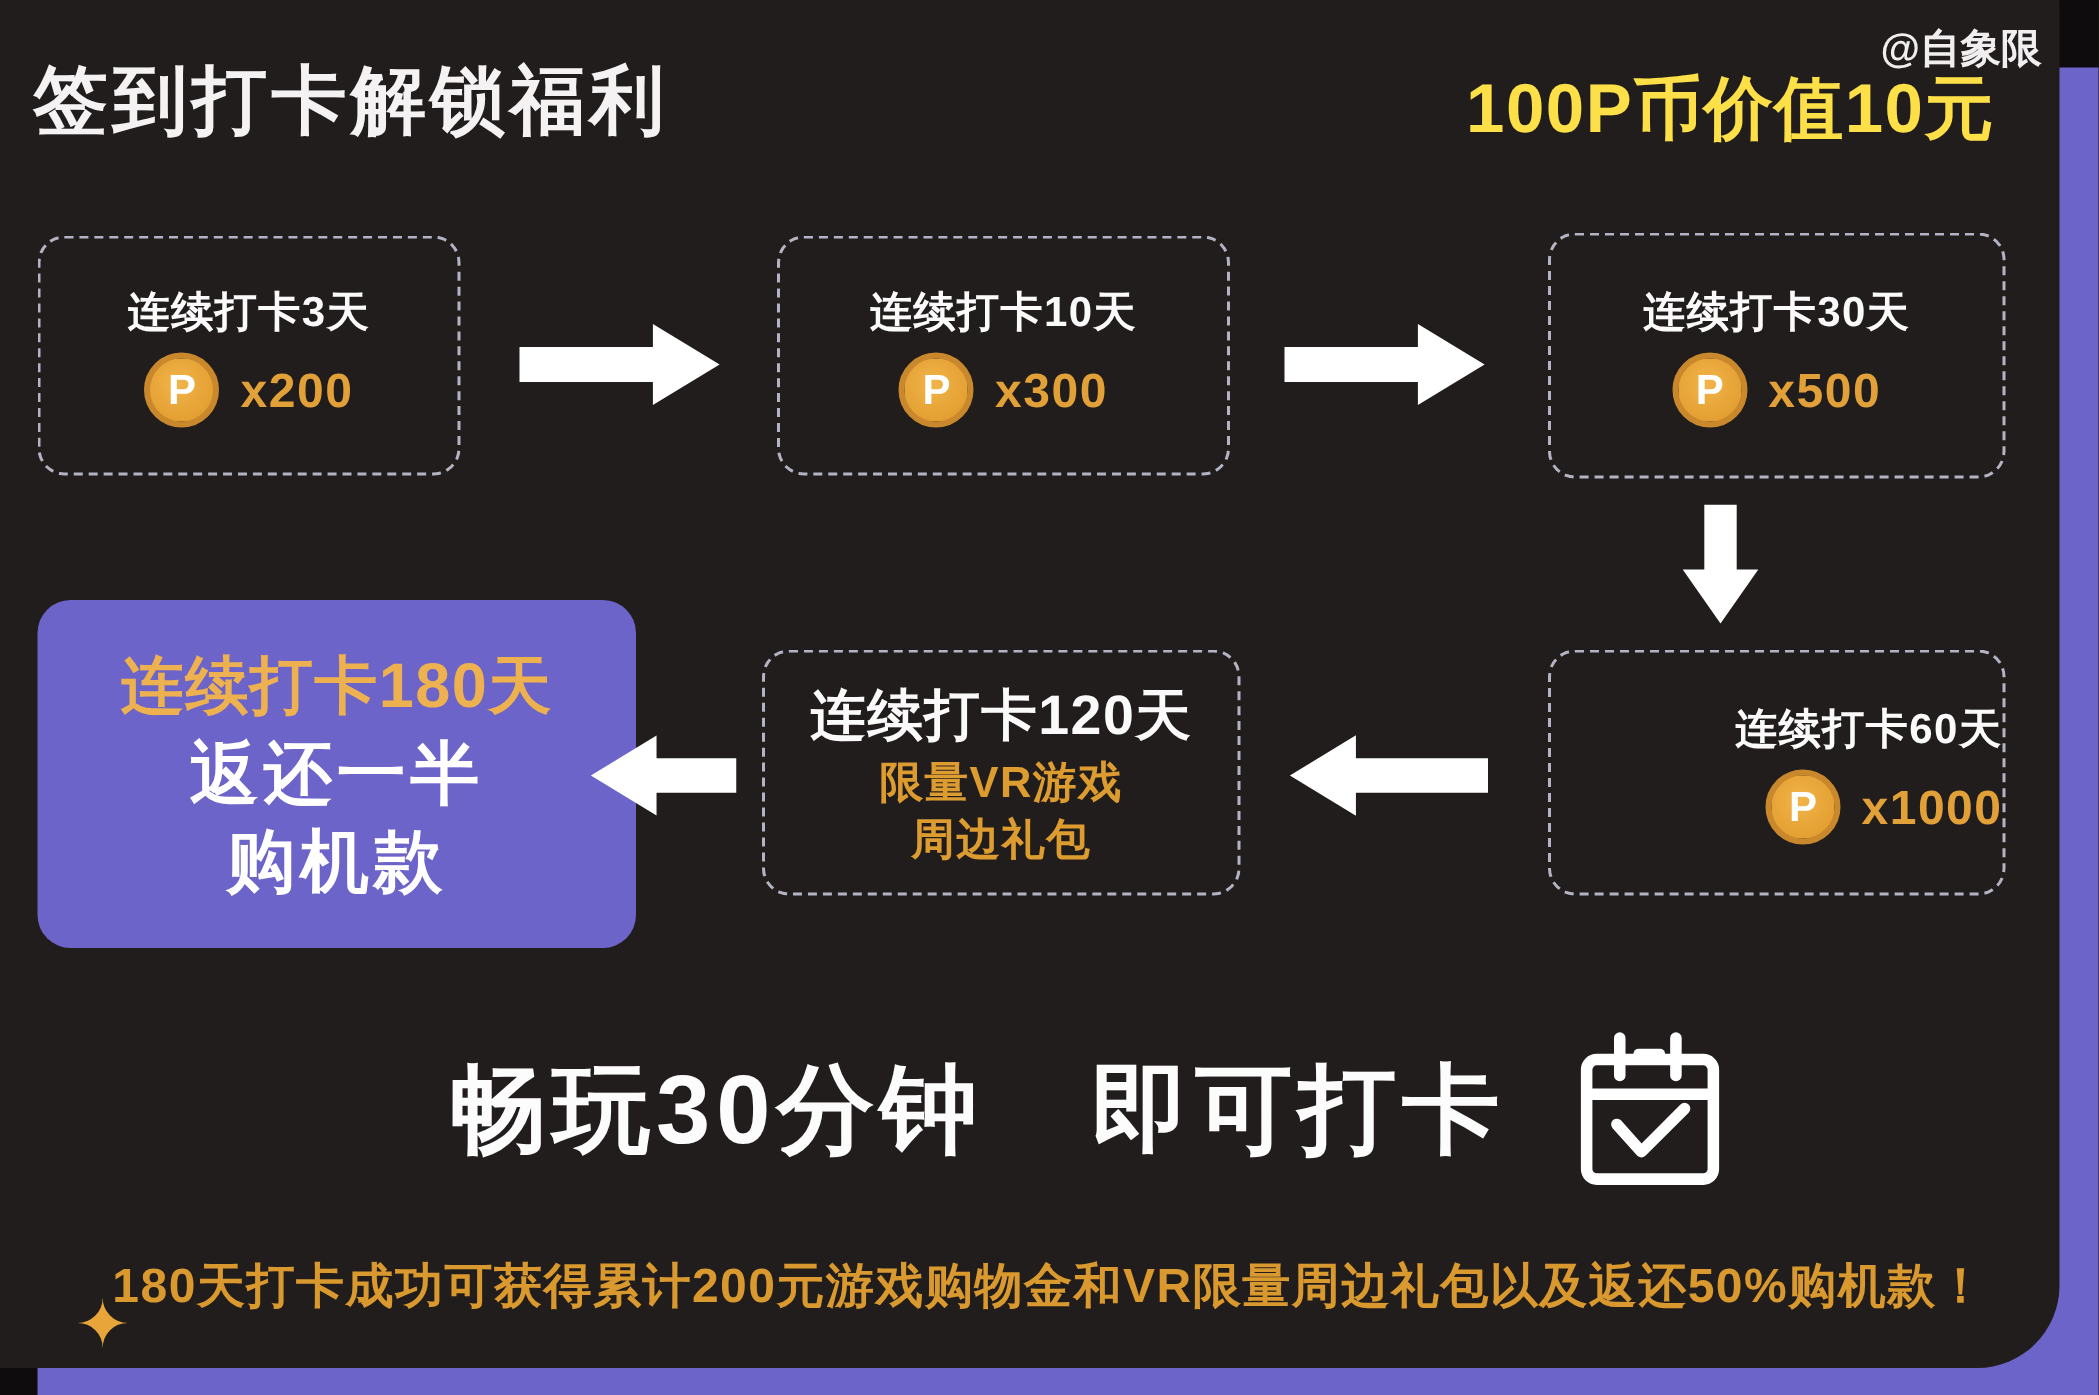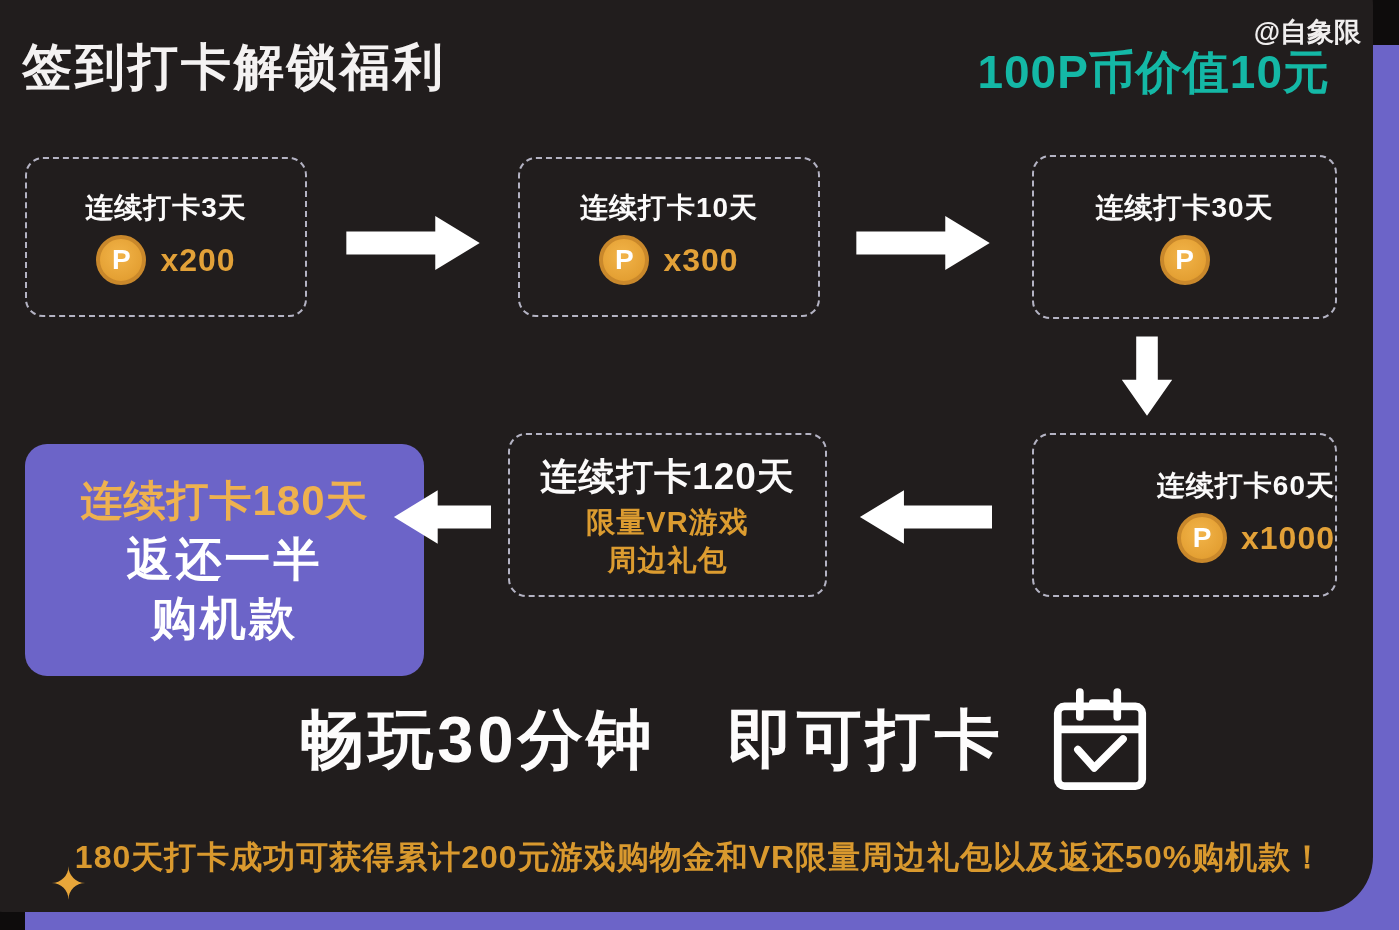--- a/index.html
+++ b/index.html
@@ -21,21 +21,21 @@
     background:#211d1d; border-radius:55px;
   }
   .layer { position:absolute; inset:0; }
 
   .page-title {
     position:absolute; left:22px; top:34px;
     font-size:50px; font-weight:bold; color:#f4f2f2; letter-spacing:3px;
   }
   .value-note {
     position:absolute; right:69px; top:42px;
-    font-size:46px; font-weight:bold; color:#14b8a6; letter-spacing:1px;text-align:center;
+    font-size:46px; font-weight:bold; color:#fde047; letter-spacing:1px;text-align:center;
   }
   .watermark {
     position:absolute; right:38px; top:14px;
     font-size:27px; font-weight:600; color:#f0eeee;
   }
 
   .mbox {
     position:absolute;
     border:2px dashed rgba(222,222,242,0.78);
     border-radius:18px;
@@ -54,21 +54,20 @@
   }
   .coin span { color:#fff; font-weight:bold; font-size:28px; line-height:1; }
   .mult { font-size:32px; font-weight:bold; color:#e2a138; letter-spacing:1px; }
   .gold-line { font-size:29px; font-weight:bold; color:#dc9c30; line-height:1.25; letter-spacing:1px; }
 
   .purple-box {
     position:absolute; left:25px; top:400px; width:399px; height:232px;
     background:#6c64c8; border-radius:22px;
     display:flex; flex-direction:column; align-items:center; justify-content:center;
     gap:2px;
-    margin-top:44px;
   }
   .purple-box .ptitle { font-size:42px; font-weight:bold; color:#eeb14f; letter-spacing:1px; }
   .purple-box .pline { font-size:46px; font-weight:bold; color:#ffffff; letter-spacing:3px; line-height:1.25; }
 
   .arrow { position:absolute; }
   .arrow svg { display:block; width:100%; height:100%; }
 
   .play-row {
     position:absolute; left:0; top:688px; width:1399px;
     display:flex; align-items:center; justify-content:center;padding-left:48px;
@@ -118,20 +117,21 @@
       <div class="mult">x300</div>
     </div>
   </div>
 
   <div class="mbox" style="left:1032px; top:155px; width:305px; height:164px;">
     <div class="mtitle">连续打卡30天</div>
     <div class="reward-row">
       <div class="coin">
           <span>P</span>
         </div>
+      <div class="mult">x500</div>
     </div>
   </div>
 
   <div class="mbox" style="left:1032px; top:433px; width:305px; height:164px;align-items:flex-end;">
     <div class="mtitle">连续打卡60天</div>
     <div class="reward-row">
       <div class="coin">
           <span>P</span>
         </div>
       <div class="mult">x1000</div>

